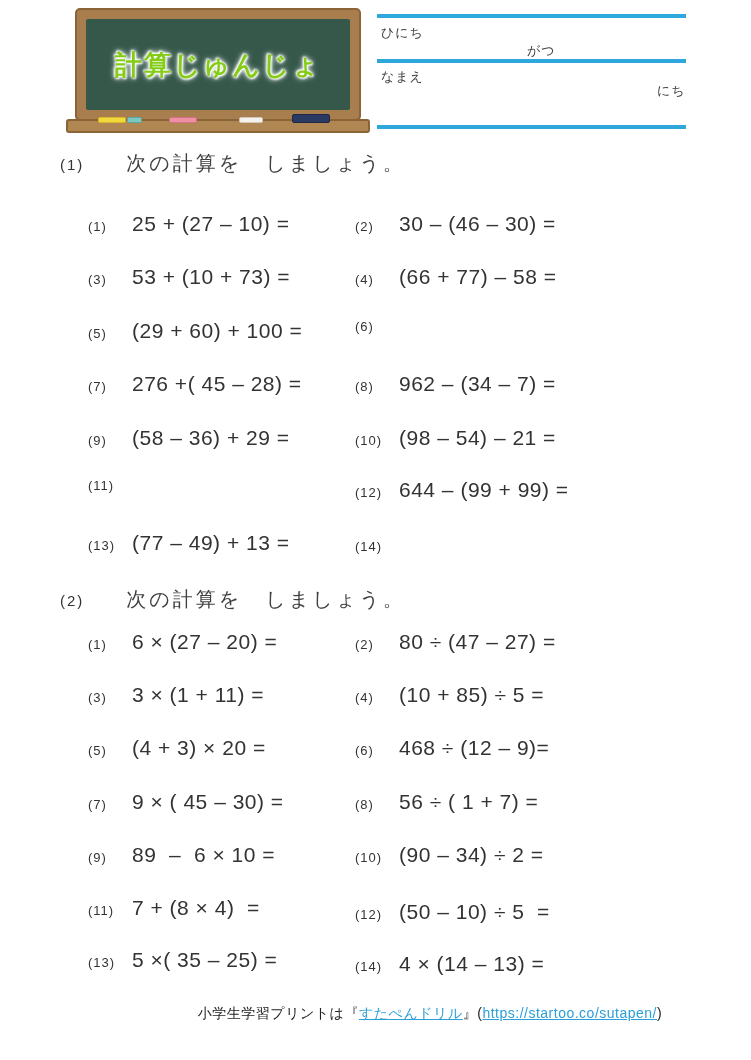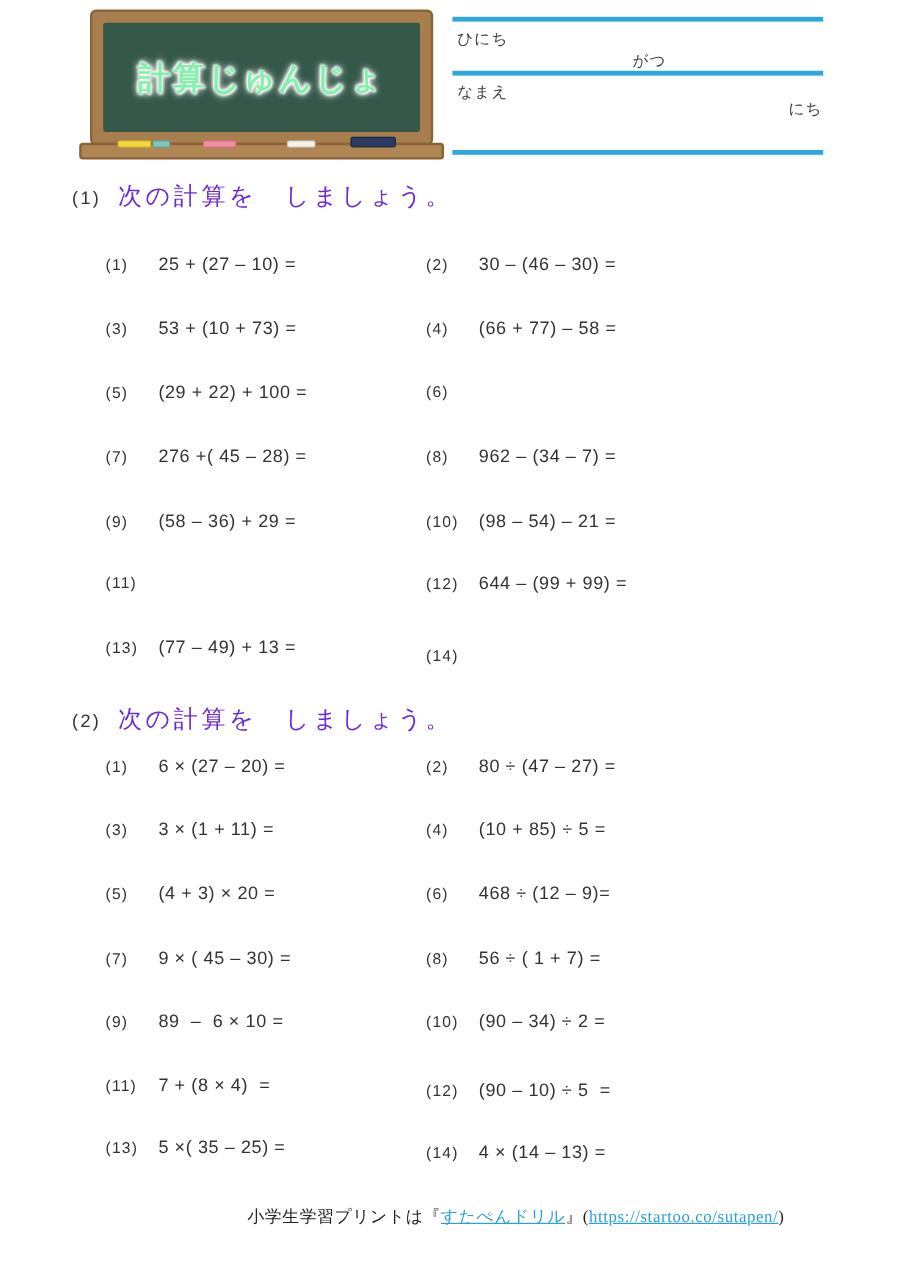--- a/index.html
+++ b/index.html
@@ -13,21 +13,21 @@
   .board-wrap { position:absolute; left:66px; top:8px; width:304px; height:130px; }
   .board-frame {
     position:absolute; left:9px; top:0; width:286px; height:113px;
     background:#a87e4f; border:2px solid #8a6336; border-radius:5px; padding:9px;
   }
   .board-green {
     width:100%; height:100%; background:#35584a; border-radius:2px;
     display:flex; align-items:center; justify-content:center;
   }
   .board-title {
-    font-size:27px; font-weight:bold; color:#86efac; letter-spacing:2px;
+    font-size:27px; font-weight:bold; color:#84cc16; letter-spacing:2px;
     text-shadow:0 0 3px #fff, 0 0 5px #fff, 0 0 7px #fff, 1px 1px 2px #fff, -1px -1px 2px #fff;
     white-space:nowrap;
   }
   .tray {
     position:absolute; left:0; top:111px; width:304px; height:14px;
     background:#b08753; border:2px solid #8a6336; border-radius:3px;
   }
   .chalk { position:absolute; top:-4px; height:6px; border-radius:2px; }
   .chalk.yellow { left:30px;  width:28px; background:#f2d83b; border:1px solid #d9b92a; }
   .chalk.teal   { left:59px;  width:15px; background:#7ec7c1; border:1px solid #5ba8a1; }
@@ -41,31 +41,31 @@
   .hline.l1 { top:14px; } .hline.l2 { top:59px; } .hline.l3 { top:125px; }
   .hdr-label { position:absolute; font-size:13px; color:#404040; letter-spacing:1px; }
   .hdr-hinichi { left:381px; top:24px; }
   .hdr-gatsu   { left:527px; top:42px; }
   .hdr-nichi   { left:657px; top:42px;margin-top:40px; }
   .hdr-namae   { left:381px; top:68px; }
 
   
   .sec-head { position:absolute; left:60px; display:flex; align-items:baseline; }
   .sec-no { font-size:15px; letter-spacing:2px; color:#333; }
-  .sec-title { font-size:20px; margin-left:14px; letter-spacing:3px; color:#6d28d9;text-align:right; }
+  .sec-title { font-size:20px; margin-left:42px; letter-spacing:3px; color:#404040;text-align:right; }
 
   .prow { position:absolute; left:0; width:751px; height:28px; }
   .cell { position:absolute; top:0; display:flex; align-items:baseline; }
   .cell.l { left:88px; } .cell.r { left:355px; }
   .pno { font-size:13px; color:#333; width:44px; letter-spacing:1px; flex:none; }
-  .pexpr { font-size:15px; color:#333; letter-spacing:0.5px; white-space:pre; }
+  .pexpr { font-size:21px; color:#333; letter-spacing:0.5px; white-space:pre; }
 
   
   .footer { position:absolute; left:130px; top:1005px; width:600px; text-align:center;
-    font-size:14px; color:#222; letter-spacing:0.5px;font-family:Liberation Serif, serif; }
+    font-size:14px; color:#222; letter-spacing:0.5px; }
   .footer a { color:#2b9fd8; text-decoration:underline; cursor:pointer; }
 </style>
 </head>
 <body>
 
 <div class="sheet">
 
   <div class="board-wrap">
     <div class="board-frame">
       <div class="board-green">
@@ -112,21 +112,21 @@
       <span class="pexpr">53 + (10 + 73) =</span>
     </div>
     <div class="cell r">
       <span class="pno">(4)</span>
       <span class="pexpr">(66 + 77) – 58 =</span>
     </div>
   </div>
   <div class="prow" style="top:319px">
     <div class="cell l">
       <span class="pno">(5)</span>
-      <span class="pexpr">(29 + 22) + 100 =</span>
+      <span class="pexpr">(29 + 60) + 100 =</span>
     </div>
     <div class="cell r">
       <span class="pno">(6)</span>
     </div>
   </div>
   <div class="prow" style="top:372px">
     <div class="cell l">
       <span class="pno">(7)</span>
       <span class="pexpr">276 +( 45 – 28) =</span>
     </div>
@@ -219,21 +219,21 @@
       <span class="pexpr">(90 – 34) ÷ 2 =</span>
     </div>
   </div>
   <div class="prow" style="top:896px">
     <div class="cell l">
       <span class="pno">(11)</span>
       <span class="pexpr">7 + (8 × 4)  =</span>
     </div>
     <div class="cell r" style="top:4px">
       <span class="pno">(12)</span>
-      <span class="pexpr">(90 – 10) ÷ 5  =</span>
+      <span class="pexpr">(50 – 10) ÷ 5  =</span>
     </div>
   </div>
   <div class="prow" style="top:948px">
     <div class="cell l">
       <span class="pno">(13)</span>
       <span class="pexpr">5 ×( 35 – 25) =</span>
     </div>
     <div class="cell r" style="top:4px">
       <span class="pno">(14)</span>
       <span class="pexpr">4 × (14 – 13) =</span>

